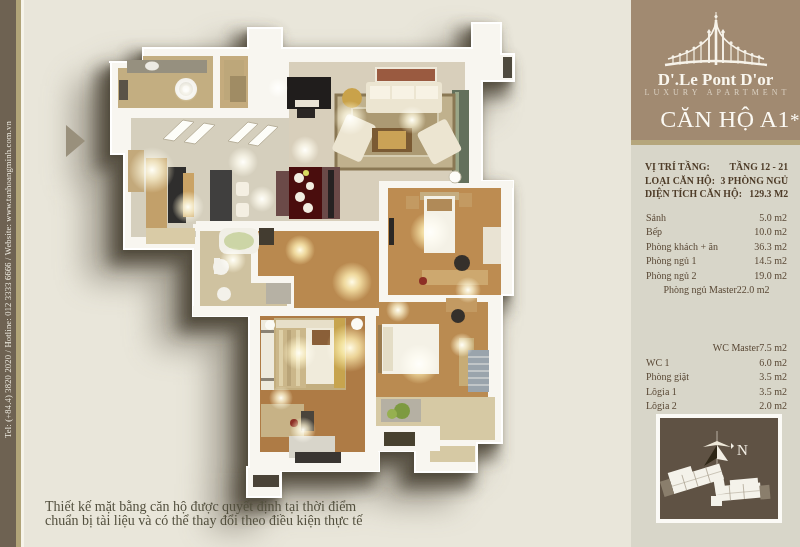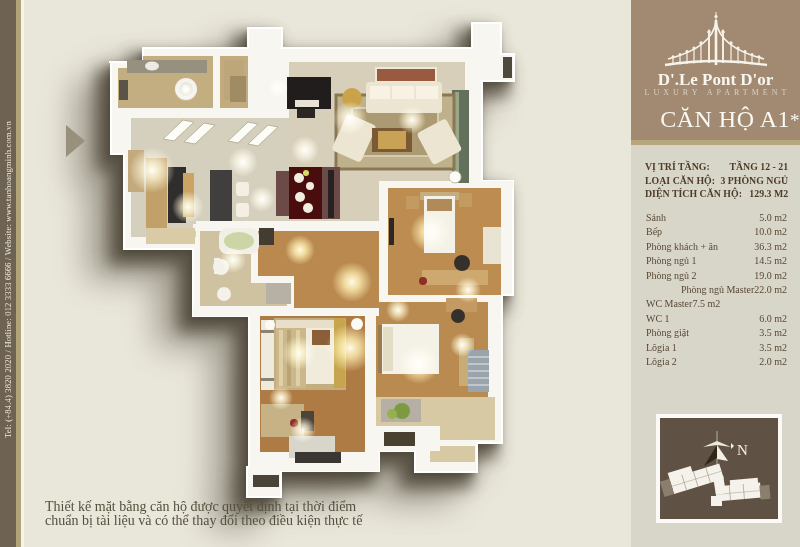--- a/index.html
+++ b/index.html
@@ -359,25 +359,25 @@
           <span>36.3 m2</span>
         </div>
     <div style="display:flex;justify-content:space-between;">
           <span>Phòng ngủ 1</span>
           <span>14.5 m2</span>
         </div>
     <div style="display:flex;justify-content:space-between;">
           <span>Phòng ngủ 2</span>
           <span>19.0 m2</span>
         </div>
-    <div style="display:flex;justify-content:flex-end;">
+    <div style="display:flex;justify-content:center;">
           <span>Phòng ngủ Master</span>
           <span>22.0 m2</span>
         </div>
-    <div style="display:flex;justify-content:flex-start;">
+    <div style="display:flex;justify-content:flex-end;margin-top:44px;">
           <span>WC Master</span>
           <span>7.5 m2</span>
         </div>
     <div style="display:flex;justify-content:space-between;gap:17px;">
           <span>WC 1</span>
           <span>6.0 m2</span>
         </div>
     <div style="display:flex;justify-content:space-between;">
           <span>Phòng giặt</span>
           <span>3.5 m2</span>

